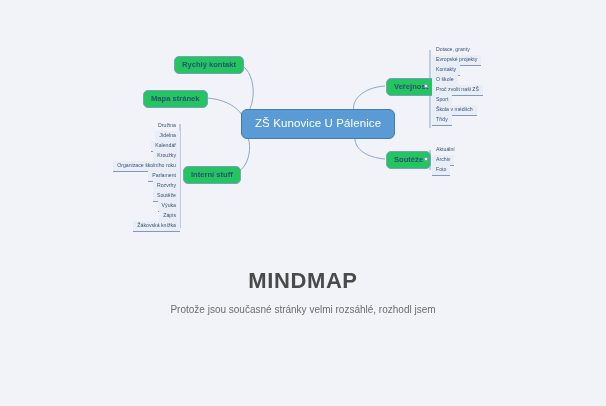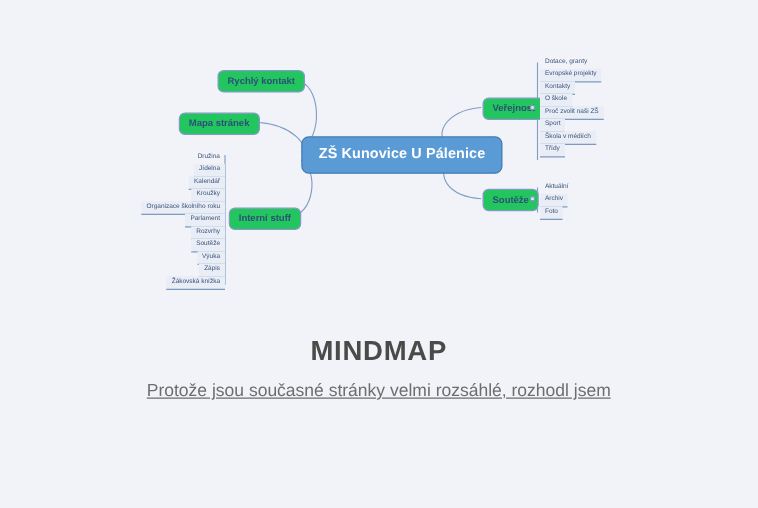--- a/index.html
+++ b/index.html
@@ -25,21 +25,20 @@
     left: 0; top: 0;
     width: 606px;
     height: 260px;
     pointer-events: none;
   }
 
   .node {
     position: absolute;
     white-space: nowrap;
     line-height: 1;
-    font-weight: bold;
   }
 
   
   .node-central {
     background: #5b9bd5;
     border: 1px solid #3f7cb3;
     border-radius: 6px;
     color: #ffffff;
     font-size: 11.5px;
     padding: 8px 13px;
@@ -96,24 +95,23 @@
     text-align: center;
   }
   #caption-title {
     font-size: 22px;
     font-weight: bold;
     color: #4a4a4a;
     letter-spacing: .6px;
     margin: 0 0 8px 0;
   }
   #caption-line1, #caption-line2 {
-    font-size: 14px;
+    font-size: 10px;
     color: #6d6d6d;
     line-height: 1.5;
-    text-decoration: underline;
   }
 </style>
 </head>
 <body>
 
 <div id="mindmap-canvas">
 
   <svg id="connector-layer" viewBox="0 0 606 260" width="606" height="260">
 
     <path d="M 241 118 C 258 112 258 66 236 64" fill="none" stroke="#7f9cc4" stroke-width="0.9"></path>

